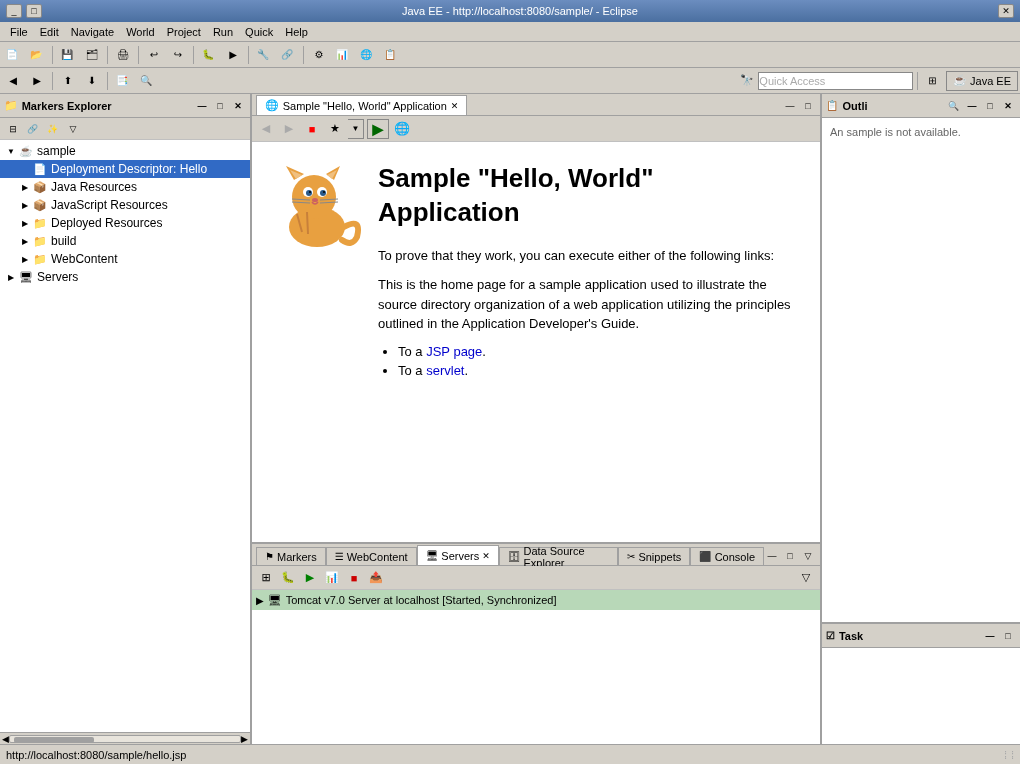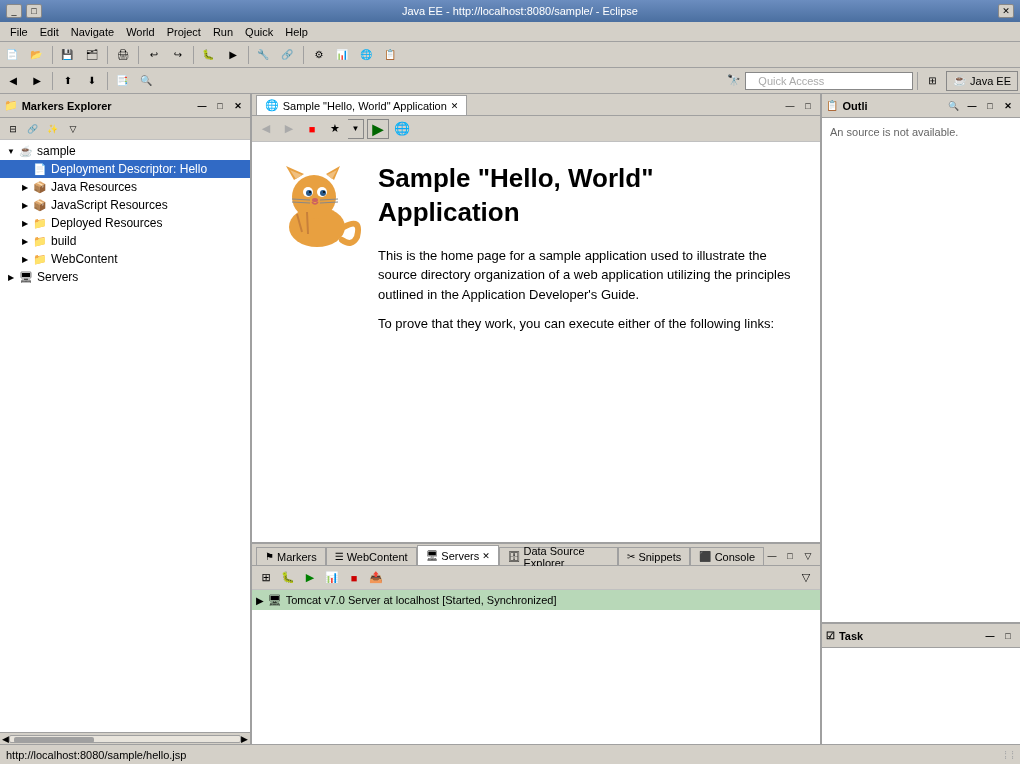--- a/index.html
+++ b/index.html
@@ -474,21 +474,21 @@
     <div class="toolbar-btn">▶</div>
     <div class="toolbar-sep"></div>
     <div class="toolbar-btn">⬆</div>
     <div class="toolbar-btn">⬇</div>
     <div class="toolbar-sep"></div>
     <div class="toolbar-btn">📑</div>
     <div class="toolbar-btn">🔍</div>
   </div>
   <div id="quick-access-bar" style="display:flex;align-items:center;gap:4px;">
     <span style="font-size:11px;">🔭</span>
-    <div id="quick-access-input" style="width:168px;height:18px;border:1px solid #888;background:white;padding:0 12px;font-size:11px;display:flex;align-items:center;">
+    <div id="quick-access-input" style="width:155px;height:18px;border:1px solid #888;background:white;padding:0 0;font-size:11px;display:flex;align-items:center;">
       <span style="color:#aaa;">Quick Access</span>
     </div>
     <div style="width:1px;height:18px;background:#a0a0a0;"></div>
     <div class="toolbar-btn" style="width:20px;">⊞</div>
     <div class="perspective-btn">
       <span>☕</span>
       <span>Java EE</span>
     </div>
   </div>
 </div>
@@ -633,22 +633,30 @@
               <line x1="48" y1="41" x2="66" y2="40" stroke="#888" stroke-width="1"></line>
 
               <line x1="25" y1="52" x2="30" y2="70" stroke="#c8803a" stroke-width="2"></line>
               <line x1="35" y1="50" x2="36" y2="72" stroke="#c8803a" stroke-width="2"></line>
 
               <path d="M72 65 Q90 55 85 75 Q80 85 70 78" fill="none" stroke="#e8a040" stroke-width="6" stroke-linecap="round"></path>
             </svg>
           </div>
           <div>
             <h1>Sample "Hello, World" Application</h1>
+            <p>To prove that they work, you can execute either of the following links:</p>
             <p>This is the home page for a sample application used to illustrate the source directory organization of a web application utilizing the principles outlined in the Application Developer's Guide.</p>
-            <p>To prove that they work, you can execute either of the following links:</p>
+            <ul>
+              <li>
+                <span>To a </span><a href="#">JSP page</a><span>.</span>
+              </li>
+              <li>
+                <span>To a </span><a href="#">servlet</a><span>.</span>
+              </li>
+            </ul>
           </div>
         </div>
       </div>
     </div>
 
     <div id="bottom-panel">
       <div class="bottom-tab-bar">
         <div class="bottom-tab">
           <span style="font-size:10px;">⚑</span>
           <span>Markers</span>
@@ -707,21 +715,21 @@
         <span style="font-size:10px;">📋</span>
         <span>Outli</span>
         <div class="panel-header-controls">
           <span class="panel-ctrl-btn">🔍</span>
           <span class="panel-ctrl-btn">—</span>
           <span class="panel-ctrl-btn">□</span>
           <span class="panel-ctrl-btn">✕</span>
         </div>
       </div>
       <div class="outline-content">
-        <span>An source is not available.</span>
+        <span>An sample is not available.</span>
       </div>
     </div>
     <div class="right-bottom">
       <div class="panel-header">
         <span style="font-size:10px;">☑</span>
         <span>Task</span>
         <div class="panel-header-controls">
           <span class="panel-ctrl-btn">—</span>
           <span class="panel-ctrl-btn">□</span>
         </div>

